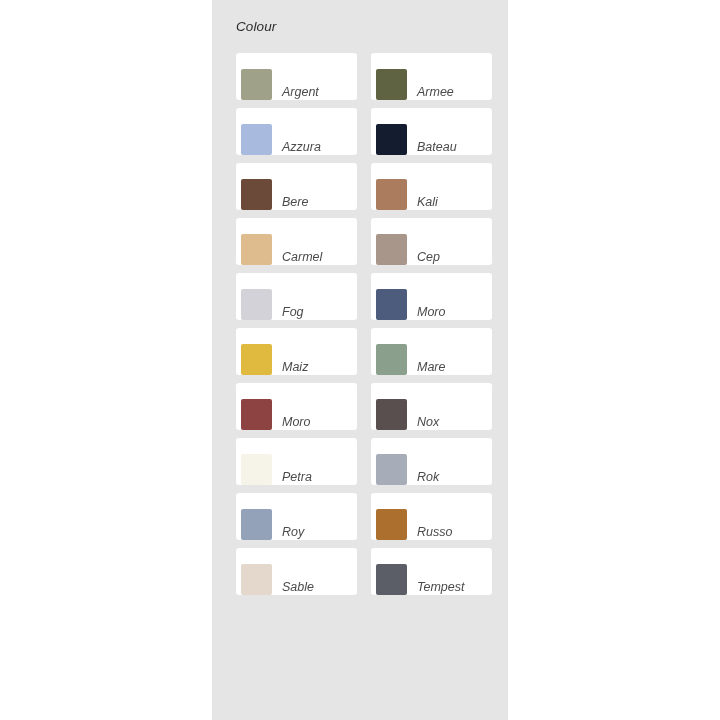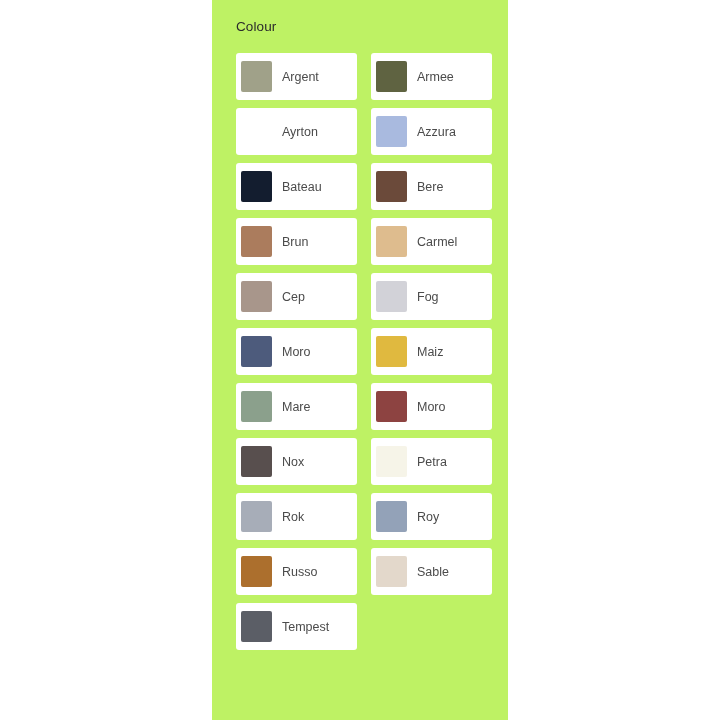--- a/index.html
+++ b/index.html
@@ -19,23 +19,24 @@
     height: 720px;
     background: #ffffff;
   }
   
   .colour-panel {
     position: absolute;
     left: 212px;
     top: 0;
     width: 296px;
     height: 720px;
-    background: #bef264;
+    background: #e5e5e5;
     box-sizing: border-box;
     padding: 0;
+    font-style: italic;
   }
   .panel-title {
     position: absolute;
     left: 24px;
     top: 18px;
     font-size: 13.5px;
     line-height: 18px;
     color: #2b2b2b;
     letter-spacing: 0.1px;
     font-weight: 400;
@@ -48,21 +49,21 @@
     display: flex;
     flex-wrap: wrap;
     gap: 8px 14px;
   }
   .colour-card {
     width: 121px;
     height: 47px;
     background: #ffffff;
     border-radius: 3px;
     display: flex;
-    align-items: center;
+    align-items: flex-end;
     box-sizing: border-box;
     padding-left: 5px;
     cursor: pointer;
     user-select: none;
   }
   .swatch-chip {
     width: 31px;
     height: 31px;
     border-radius: 2px;
     flex: 0 0 auto;
@@ -90,38 +91,34 @@
     <div class="swatch-grid">
         <div class="colour-card">
           <span class="swatch-chip" style="background: rgb(160, 161, 137);"></span>
           <span class="colour-name">Argent</span>
         </div>
         <div class="colour-card">
           <span class="swatch-chip" style="background: rgb(95, 99, 65);"></span>
           <span class="colour-name">Armee</span>
         </div>
         <div class="colour-card">
-          <span class="swatch-chip is-white" style="background: rgb(255, 255, 255);"></span>
-          <span class="colour-name">Ayrton</span>
-        </div>
-        <div class="colour-card">
           <span class="swatch-chip" style="background: rgb(169, 186, 223);"></span>
           <span class="colour-name">Azzura</span>
         </div>
         <div class="colour-card">
           <span class="swatch-chip" style="background: rgb(19, 29, 47);"></span>
           <span class="colour-name">Bateau</span>
         </div>
         <div class="colour-card">
           <span class="swatch-chip" style="background: rgb(107, 74, 58);"></span>
           <span class="colour-name">Bere</span>
         </div>
         <div class="colour-card">
           <span class="swatch-chip" style="background: rgb(171, 124, 93);"></span>
-          <span class="colour-name">Brun</span>
+          <span class="colour-name">Kali</span>
         </div>
         <div class="colour-card">
           <span class="swatch-chip" style="background: rgb(222, 188, 142);"></span>
           <span class="colour-name">Carmel</span>
         </div>
         <div class="colour-card">
           <span class="swatch-chip" style="background: rgb(168, 150, 139);"></span>
           <span class="colour-name">Cep</span>
         </div>
         <div class="colour-card">

